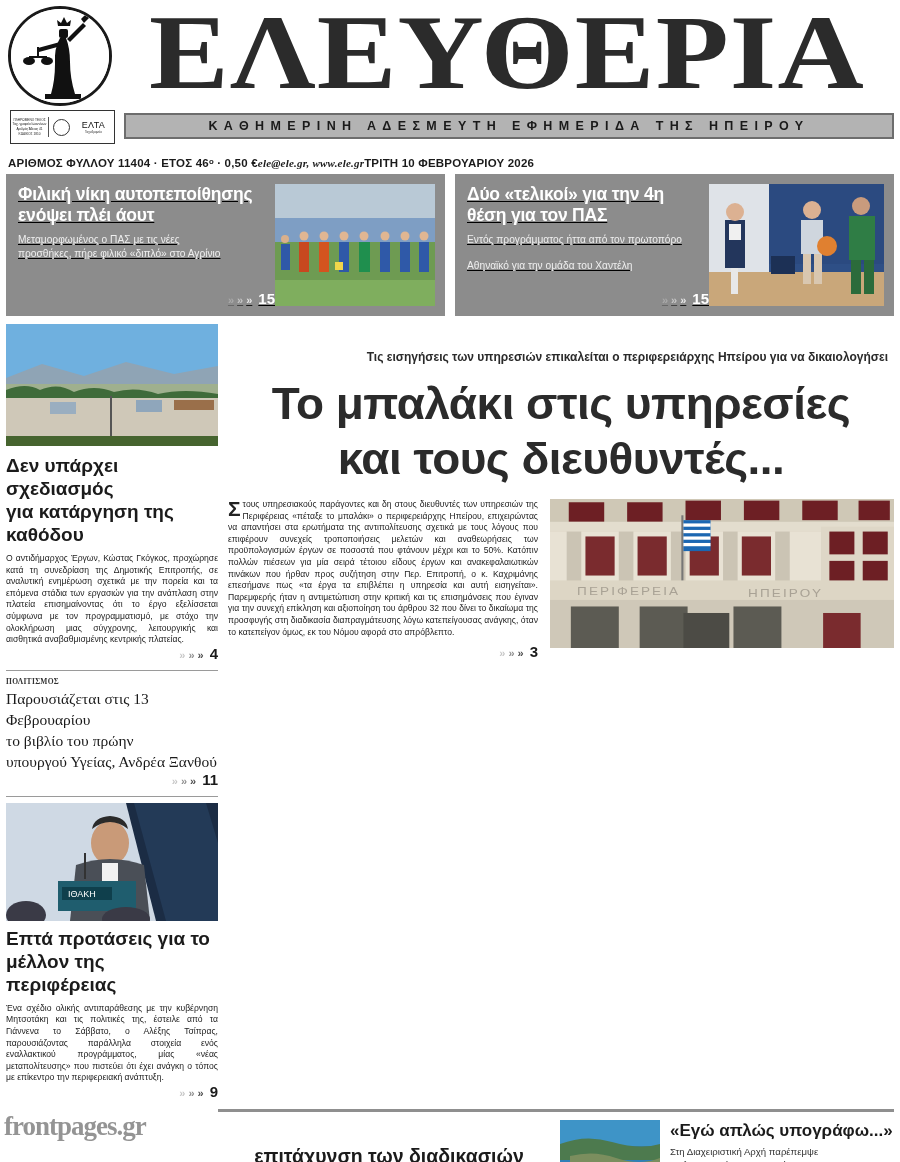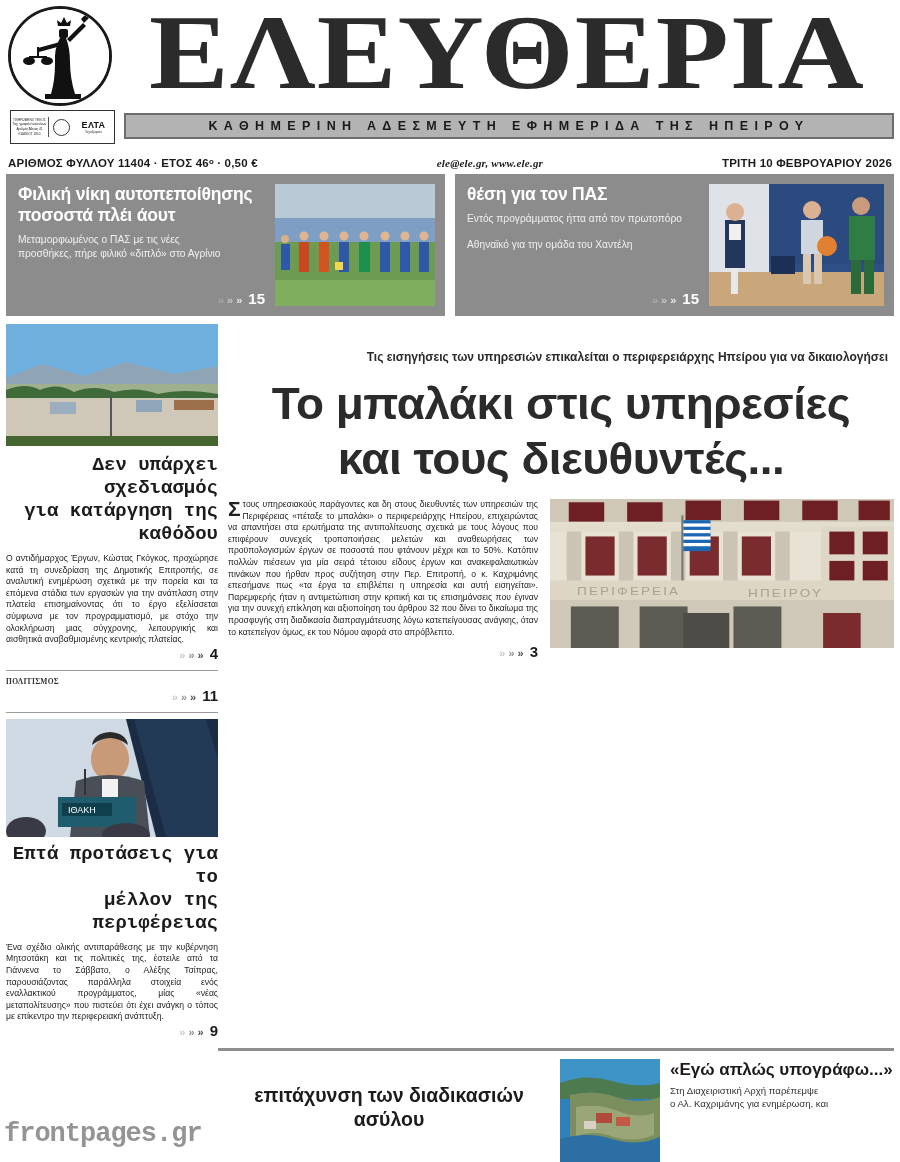--- a/index.html
+++ b/index.html
@@ -49,36 +49,37 @@
     border: 1.5px solid #333; background: #fff;
     display: flex; align-items: center; overflow: hidden;
   }
   .elta-left {
     width: 38px; font-size: 3.2px; line-height: 4.6px; color: #222;
     text-align: center; border-right: 1px solid #555; padding: 1px 0;
   }
   .elta-mid { width: 24px; display:flex; align-items:center; justify-content:center; }
   .elta-mid .circ { width: 17px; height: 17px; border: 1.2px solid #333; border-radius: 50%; }
   .elta-right { flex: 1; text-align: center; }
-  .elta-right .lbl { font-size: 9px; font-weight: 700; color: #111; letter-spacing: .3px; }
+  .elta-right .lbl { font-size: 9px; font-weight: 400; color: #111; letter-spacing: .3px; }
   .elta-right .sub { font-size: 3px; color: #333; }
 
   
   .infobar {
     position: relative; height: 22px; padding: 0 8px;
-    display: flex; align-items: center; justify-content: space-between;
+    display: flex; align-items: center; 
   }
   .infobar span { font-size: 11.5px; font-weight: 700; color: #1a1a1a; letter-spacing: .2px; }
   .infobar .email { font-weight: 700; font-size: 11px; font-family: "Liberation Serif", serif; font-style: italic; }
 
   
   .sports-row { display: flex; gap: 10px; padding: 0 6px; height: 142px; }
   .sports-card {
-    background: #8c8c8c; flex: 1; display: flex; padding: 10px 0 10px 12px; gap: 10px;
+    background: #8c8c8c; flex: 1; display: flex; padding: 10px 0 10px 12px; 
     position: relative;
+    text-decoration: underline;
   }
   .sports-txt { flex: 1; display: flex; flex-direction: column; }
   .sports-title {
     color: #fff; font-size: 17.5px; font-weight: 700; line-height: 21px;
     letter-spacing: -.2px;
   }
   .sports-sub { color: #efefef; font-size: 10.2px; line-height: 13.5px; margin-top: 7px; }
   .sports-photo { width: 160px; align-self: stretch; overflow: hidden; margin-right: 10px; }
   .sports-card.right .sports-photo { width: 175px; }
 
@@ -102,22 +103,22 @@
     text-align: right; font-size: 12px; font-weight: 700; color: #2a2a2a;
     line-height: 19px; padding: 0 6px; margin-top: 24px;
   }
   .hl-main {
     text-align: center; font-size: 45px; font-weight: 700; color: #2b2b2b;
     line-height: 53px; letter-spacing: -.5px; margin-top: 10px;
     transform: scaleX(1.02); transform-origin: center;
   }
 
   .sec-title {
-    text-align: right; font-size: 19px; font-weight: 700; color: #1b1b1b;
-    line-height: 23px; margin-top: 8px; font-family: Liberation Mono, monospace;
+    text-align: left; font-size: 19px; font-weight: 700; color: #1b1b1b;
+    line-height: 23px; margin-top: 8px;
   }
   .body-text {
     font-size: 8.6px; line-height: 11.6px; color: #222; text-align: justify;
     margin-top: 7px; hyphens: auto;
   }
   .body-text .dropcap {
     float: left; font-size: 21px; font-weight: 700; line-height: 17px;
     padding-right: 2px; margin-top: 1px;
   }
 
@@ -140,22 +141,22 @@
     text-align: center; font-size: 19.5px; font-weight: 700; color: #1b1b1b;
     line-height: 24px; margin-bottom: 8px;
   }
 
   .brief { display: flex; gap: 10px; align-items: flex-start; }
   .brief-txt { flex: 1; }
   .brief-title { font-size: 17px; font-weight: 700; color: #1b1b1b; line-height: 21px; }
   .brief-sub { font-size: 9.6px; line-height: 13.5px; color: #333; margin-top: 4px; }
 
   .watermark {
-    position: absolute; left: 4px; bottom: 14px;
-    font-family: Liberation Mono, monospace;
+    position: absolute; left: 4px; bottom: 22px;
+    font-family: Liberation Serif, serif;
     font-size: 27px; font-weight: 700; color: rgba(60,60,60,.55);
     letter-spacing: -1px; line-height: 1;
   }
 </style>
 </head>
 <body>
 
 <div class="page">
 
   <div class="masthead">
@@ -206,21 +207,21 @@
     <span>ΑΡΙΘΜΟΣ ΦΥΛΛΟΥ 11404 · ΕΤΟΣ 46ᵒ · 0,50 €</span>
     <span class="email">ele@ele.gr, www.ele.gr</span>
     <span>ΤΡΙΤΗ 10 ΦΕΒΡΟΥΑΡΙΟΥ 2026</span>
   </div>
 
   <div class="sports-row">
 
     <div class="sports-card left">
       <div class="sports-txt">
         <div class="sports-title">Φιλική νίκη αυτοπεποίθησης</div>
-        <div class="sports-title">ποσοστά πλέι άουτ</div>
+        <div class="sports-title">ενόψει πλέι άουτ</div>
         <div class="sports-sub">Μεταμορφωμένος ο ΠΑΣ με τις νέες</div>
         <div class="sports-sub" style="margin-top:0">προσθήκες, πήρε φιλικό «διπλό» στο Αγρίνιο</div>
         <div class="pg light">
           <span class="c c1">»</span>
           <span class="c c2">»</span>
           <span class="c c3">»</span>
           <span class="num">15</span>
         </div>
       </div>
       <div class="sports-photo">
@@ -248,20 +249,21 @@
             <rect x="144" y="58" width="10" height="30" fill="#2f59a8"></rect>
               <circle cx="149" cy="52" r="4.5" fill="#e0b692"></circle>
             <rect x="60" y="78" width="8" height="8" fill="#f2d64b"></rect>
           </g>
         </svg>
       </div>
     </div>
 
     <div class="sports-card right">
       <div class="sports-txt">
+        <div class="sports-title">Δύο «τελικοί» για την 4η</div>
         <div class="sports-title">θέση για τον ΠΑΣ</div>
         <div class="sports-sub">Εντός προγράμματος ήττα από τον πρωτοπόρο</div>
         <div class="sports-sub" style="margin-top:12px">Αθηναϊκό για την ομάδα του Χαντέλη</div>
         <div class="pg light">
           <span class="c c1">»</span>
           <span class="c c2">»</span>
           <span class="c c3">»</span>
           <span class="num">15</span>
         </div>
       </div>
@@ -326,20 +328,25 @@
       <div class="pg dark">
         <span class="c c1">»</span>
         <span class="c c2">»</span>
         <span class="c c3">»</span>
         <span class="num">4</span>
       </div>
 
       <div class="rule"></div>
 
       <div class="kicker-sm">ΠΟΛΙΤΙΣΜΟΣ</div>
+      <div class="serif-head">
+        <span>Παρουσιάζεται στις 13 Φεβρουαρίου</span><br>
+        <span>το βιβλίο του πρώην</span><br>
+        <span>υπουργού Υγείας, Ανδρέα Ξανθού</span>
+      </div>
       <div class="pg dark">
         <span class="c c1">»</span>
         <span class="c c2">»</span>
         <span class="c c3">»</span>
         <span class="num">11</span>
       </div>
 
       <div class="rule"></div>
 
       <div class="photo" style="height:118px">

